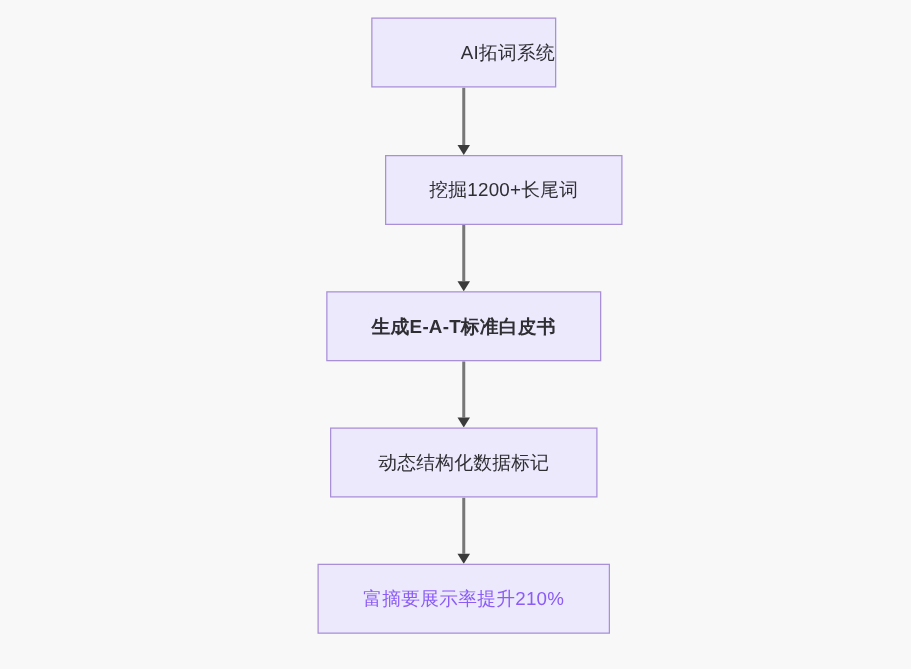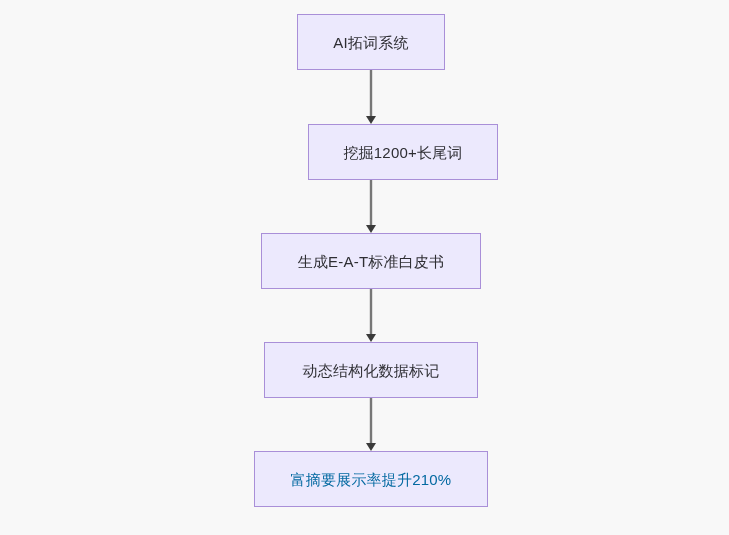--- a/index.html
+++ b/index.html
@@ -67,28 +67,28 @@
         <line x1="7" y1="0" x2="7" y2="45" stroke="#777777" stroke-width="2.4"></line>
         <polygon points="2,45 12,45 7,53" fill="#3b3b3b"></polygon>
       </svg>
     </div>
     <div class="edge" style="left: 371px; top: 398px; height: 53px;">
       <svg width="14" height="53" viewBox="0 0 14 53">
         <line x1="7" y1="0" x2="7" y2="45" stroke="#777777" stroke-width="2.4"></line>
         <polygon points="2,45 12,45 7,53" fill="#3b3b3b"></polygon>
       </svg>
     </div>
-    <div class="node-box" style="left: 371px; top: 14px; width: 148px; height: 56px; background: rgb(236, 233, 253); border-color: rgb(169, 143, 216);">
+    <div class="node-box" style="left: 371px; top: 14px; width: 148px; height: 56px; background: rgb(236, 233, 253); border-color: rgb(169, 143, 216); justify-content: flex-end;">
       <span class="node-label" style="color: rgb(46, 46, 51);">AI拓词系统</span>
     </div>
     <div class="node-box" style="left: 371px; top: 124px; width: 190px; height: 56px; background: rgb(236, 233, 253); border-color: rgb(169, 143, 216); margin-left: 32px;">
       <span class="node-label" style="color: rgb(46, 46, 51);">挖掘1200+长尾词</span>
     </div>
-    <div class="node-box" style="left: 371px; top: 233px; width: 220px; height: 56px; background: rgb(236, 233, 253); border-color: rgb(169, 143, 216);">
+    <div class="node-box" style="left: 371px; top: 233px; width: 220px; height: 56px; background: rgb(236, 233, 253); border-color: rgb(169, 143, 216); font-weight: bold;">
       <span class="node-label" style="color: rgb(46, 46, 51);">生成E-A-T标准白皮书</span>
     </div>
     <div class="node-box" style="left: 371px; top: 342px; width: 214px; height: 56px; background: rgb(236, 233, 253); border-color: rgb(169, 143, 216);">
       <span class="node-label" style="color: rgb(46, 46, 51);">动态结构化数据标记</span>
     </div>
     <div class="node-box" style="left: 371px; top: 451px; width: 234px; height: 56px; background: rgb(236, 233, 253); border-color: rgb(169, 143, 216);">
-      <span class="node-label" style="color: #0369a1;">富摘要展示率提升210%</span>
+      <span class="node-label" style="color: #8b5cf6;">富摘要展示率提升210%</span>
     </div>
   </div>
 
 </body></html>

